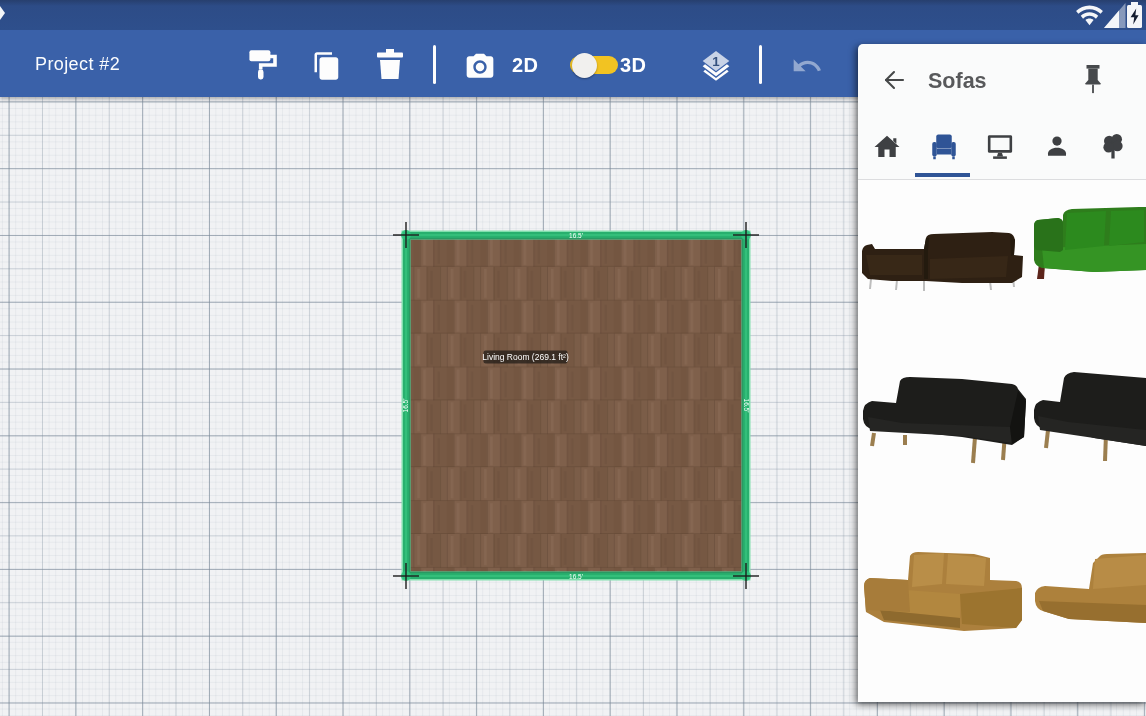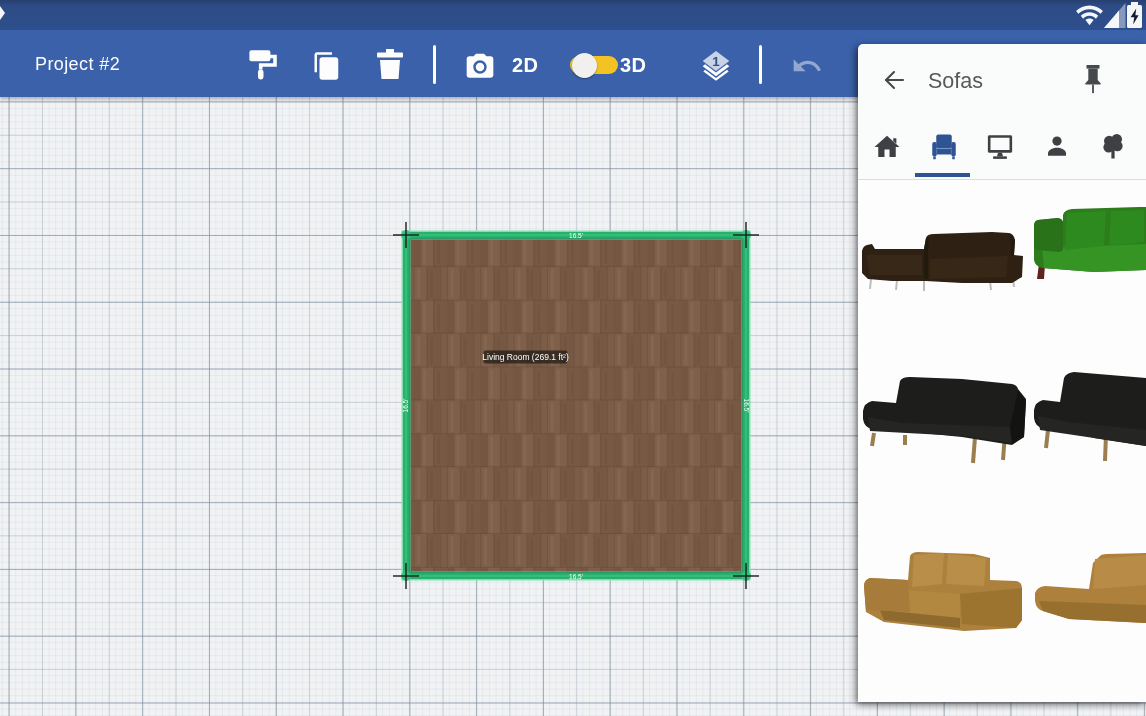--- a/index.html
+++ b/index.html
@@ -28,21 +28,21 @@
       linear-gradient(to bottom, rgba(130,145,160,0.30) 1px, transparent 1px),
       linear-gradient(to right, rgba(150,165,180,0.13) 1px, transparent 1px),
       linear-gradient(to bottom, rgba(150,165,180,0.13) 1px, transparent 1px);
     background-size:66.8px 66.8px, 66.8px 66.8px, 33.4px 33.4px, 33.4px 33.4px, 6.68px 6.68px, 6.68px 6.68px;
     background-position:8.6px 4.4px, 8.6px 4.4px, 8.6px 4.4px, 8.6px 4.4px, 1.9px 4.4px, 1.9px 4.4px;
     z-index:1; }
 
   
   #panel { left:858px; top:44px; width:288px; height:658px; background:#fafbfb;
     border-radius:5px 0 0 0; box-shadow:-3px 2px 7px rgba(0,0,0,0.38), 0 3px 6px rgba(0,0,0,0.28);
-    z-index:25; overflow:hidden; }
+    z-index:25; overflow:hidden;font-weight:bold; }
   #ptitle { left:70px; top:25px; font-size:21.5px; color:#58595b; }
   #tabline { left:56.5px; top:129px; width:55.5px; height:4px; background:#2f5496; }
   #tabdiv { left:0; top:135px; width:288px; height:1px; background:#dcdddf; }
   #plist { left:0; top:136px; width:288px; height:522px; background:#fdfdfd; }
 </style>
 </head>
 <body>
 <div id="stage">
 
   <div class="abs" id="canvas"></div>

